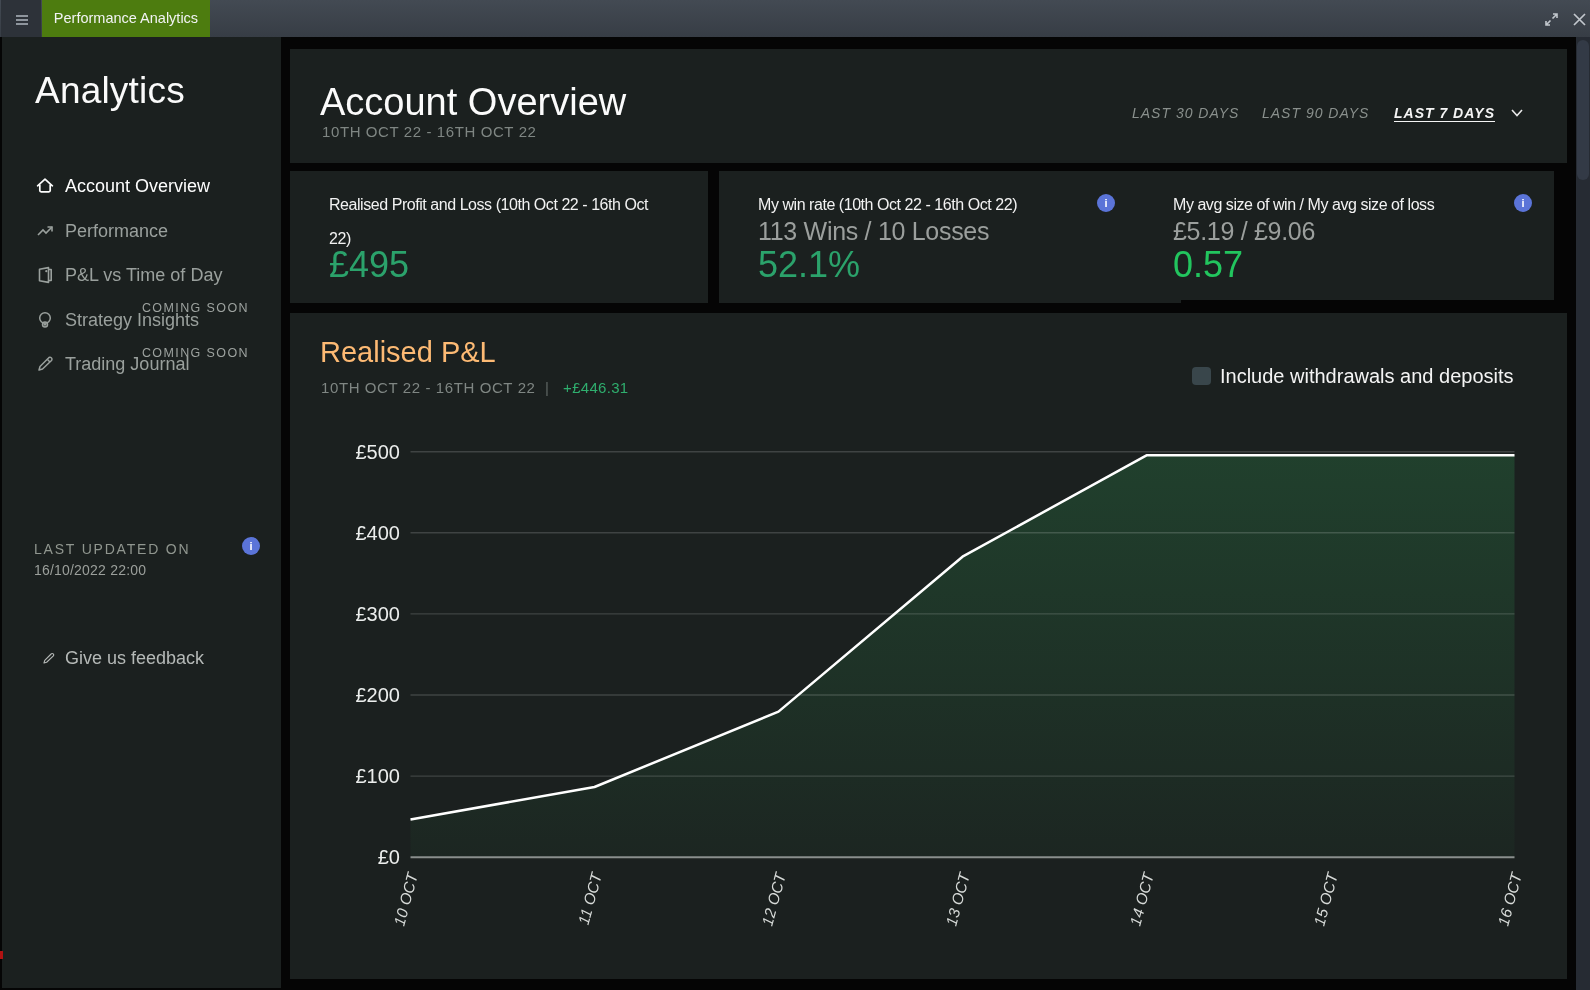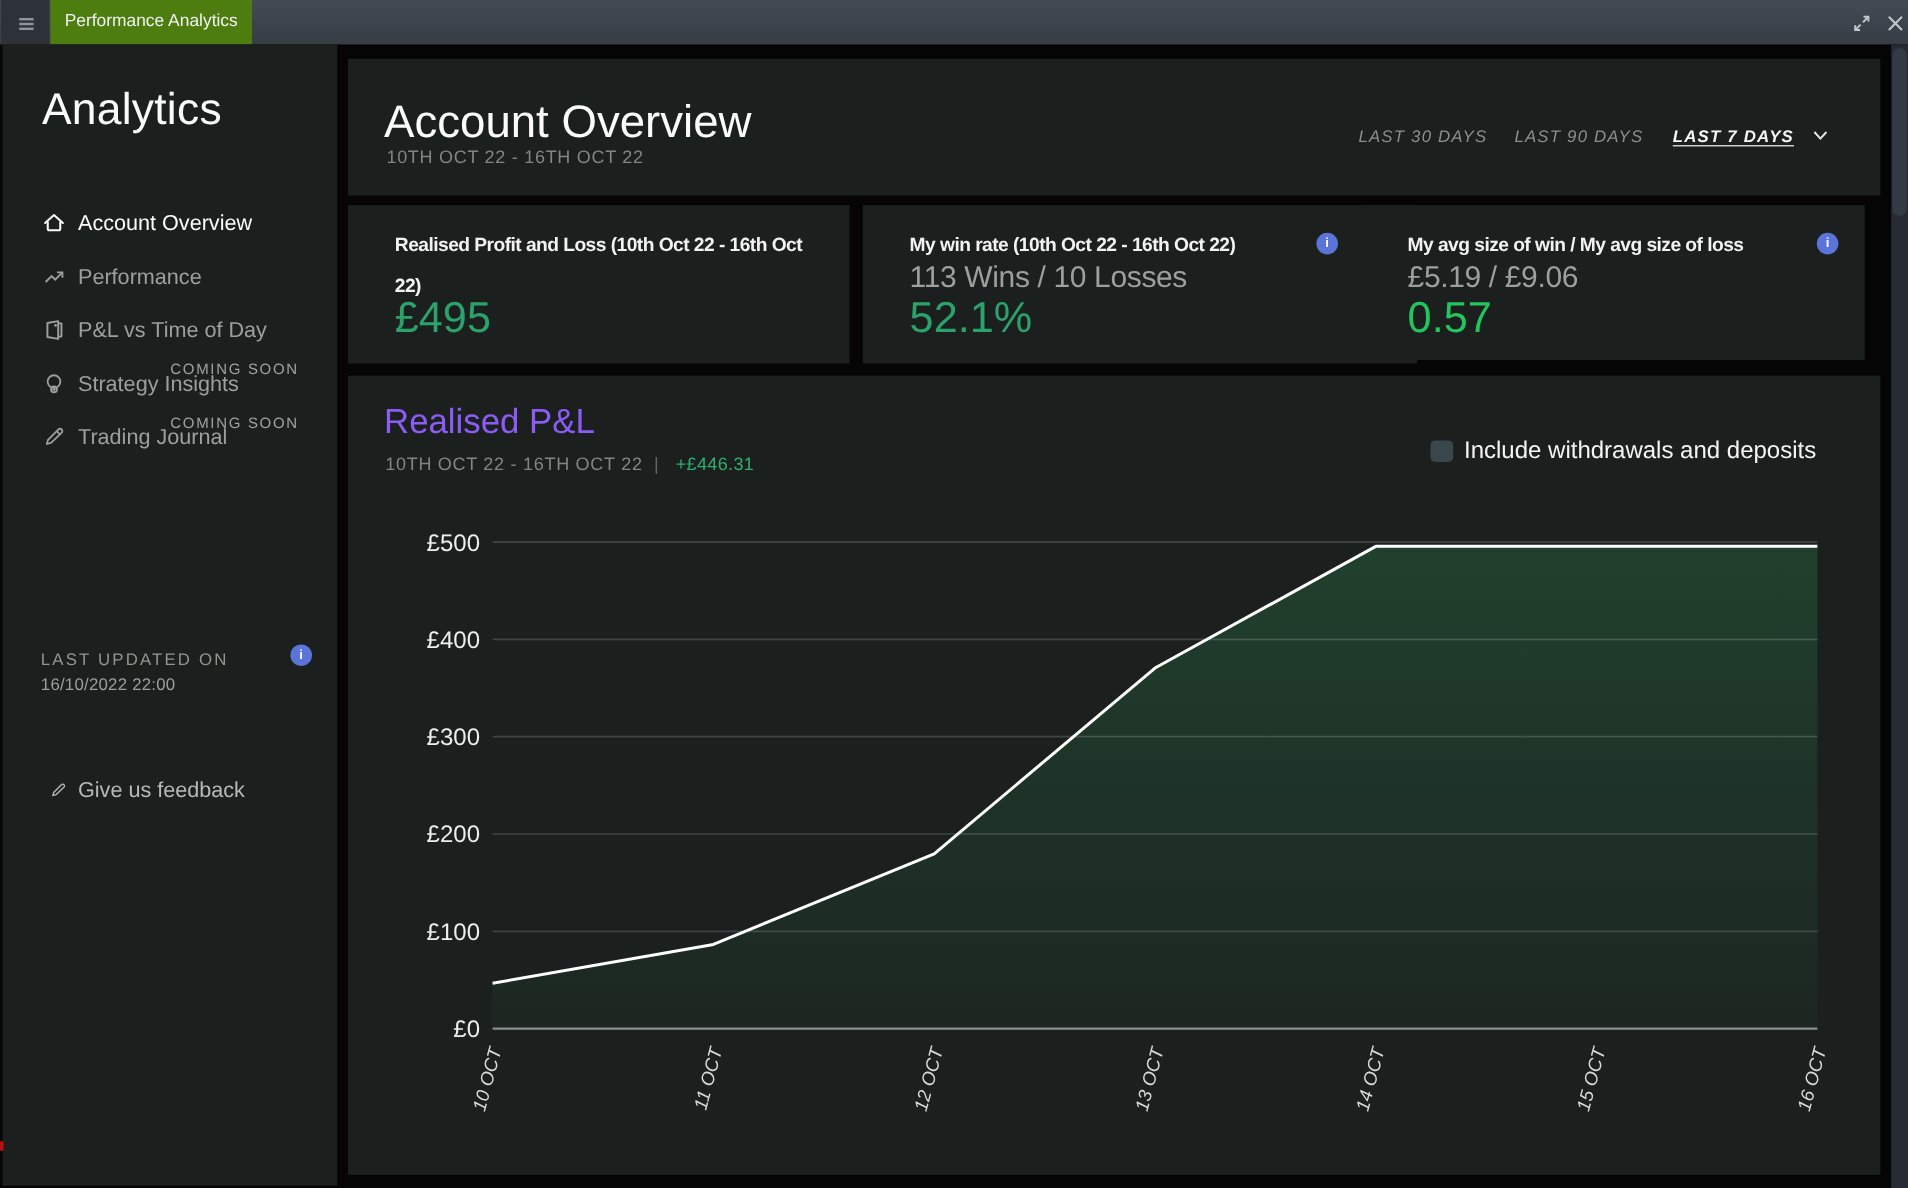--- a/index.html
+++ b/index.html
@@ -37,21 +37,21 @@
   #card1 { left:290px; top:171px; width:418px; height:132px; }
   #card2 { left:719px; top:171px; width:462px; height:132px; }
   #card3 { left:1134px; top:171px; width:420px; height:129px; }
   #chartcard { left:290px; top:313px; width:1277px; height:666px; }
 
   #hdrcard h2 { position:absolute; left:30px; top:32px; font-size:38px; font-weight:normal; color:#fbfbfb; }
   #hdrcard .sub { position:absolute; left:32px; top:74px; font-size:15px; color:#7f8683; letter-spacing:0.6px; }
   .range { position:absolute; top:56px; font-size:14px; color:#8a908d; letter-spacing:1px;font-style:italic; }
   .range.sel { color:#f5f5f5; font-weight:bold; text-decoration:underline; text-underline-offset:3px; }
 
-  .ctitle { position:absolute; left:39px; font-size:16px; font-weight:bold; letter-spacing:-0.45px; color:#f2f2f2; line-height:34px; white-space:nowrap; }
+  .ctitle { position:absolute; left:39px; font-size:16px; font-weight:normal; letter-spacing:-0.45px; color:#f2f2f2; line-height:34px; white-space:nowrap; }
   .cmid   { position:absolute; left:39px; color:#9b9f9d; font-size:25px; letter-spacing:-0.3px; }
   .cval   { position:absolute; left:39px; font-size:36px; }
   .green { color:#2ba26b; }
   .red { color:#22c55e; }
 
   
   #scrolltrack { position:absolute; left:1576px; top:37px; width:14px; height:953px; background:#262b33; }
   #scrollthumb { position:absolute; left:1577px; top:40px; width:12px; height:140px; border-radius:6px; background:#333a46; }
   #redmark { position:absolute; left:0; top:951px; width:3px; height:8px; background:#b11212; }
 </style>
@@ -154,21 +154,21 @@
     <div class="info" style="left:378px;top:23px">i</div>
   </div>
   <div class="card" id="card3">
     <div class="ctitle" style="top:17px">My avg size of win / My avg size of loss</div>
     <div class="cmid" style="top:46px">£5.19 / £9.06</div>
     <div class="cval red" style="top:73px">0.57</div>
     <div class="info" style="left:380px;top:23px">i</div>
   </div>
 
   <div class="card" id="chartcard">
-    <div style="position:absolute;left:30px;top:23px;font-size:29px;color:#8b5cf6;">Realised P&amp;L</div>
+    <div style="position:absolute;left:30px;top:23px;font-size:29px;color:#fdba74;">Realised P&amp;L</div>
     <div style="position:absolute;left:31px;top:66px;font-size:15px;color:#7f8683;letter-spacing:0.6px;">
       10TH OCT 22 - 16TH OCT 22&nbsp;&nbsp;<span style="color:#5f6663">|</span>&nbsp;&nbsp;<span style="color:#2fae6e;letter-spacing:0.3px;padding-left:4px">+£446.31</span>
     </div>
     <div style="position:absolute;left:902px;top:54px;width:19px;height:18px;border-radius:4px;background:#39464b;"></div>
     <div style="position:absolute;left:930px;top:52px;font-size:20px;color:#f4f4f4;">Include withdrawals and deposits</div>
 
     <svg width="1277" height="660" viewBox="0 0 1277 660" style="position:absolute;left:0;top:0">
       <defs>
         <linearGradient id="areagrad" x1="0" y1="141" x2="0" y2="544" gradientUnits="userSpaceOnUse">
           <stop offset="0" stop-color="rgba(47,150,82,0.27)"></stop>

